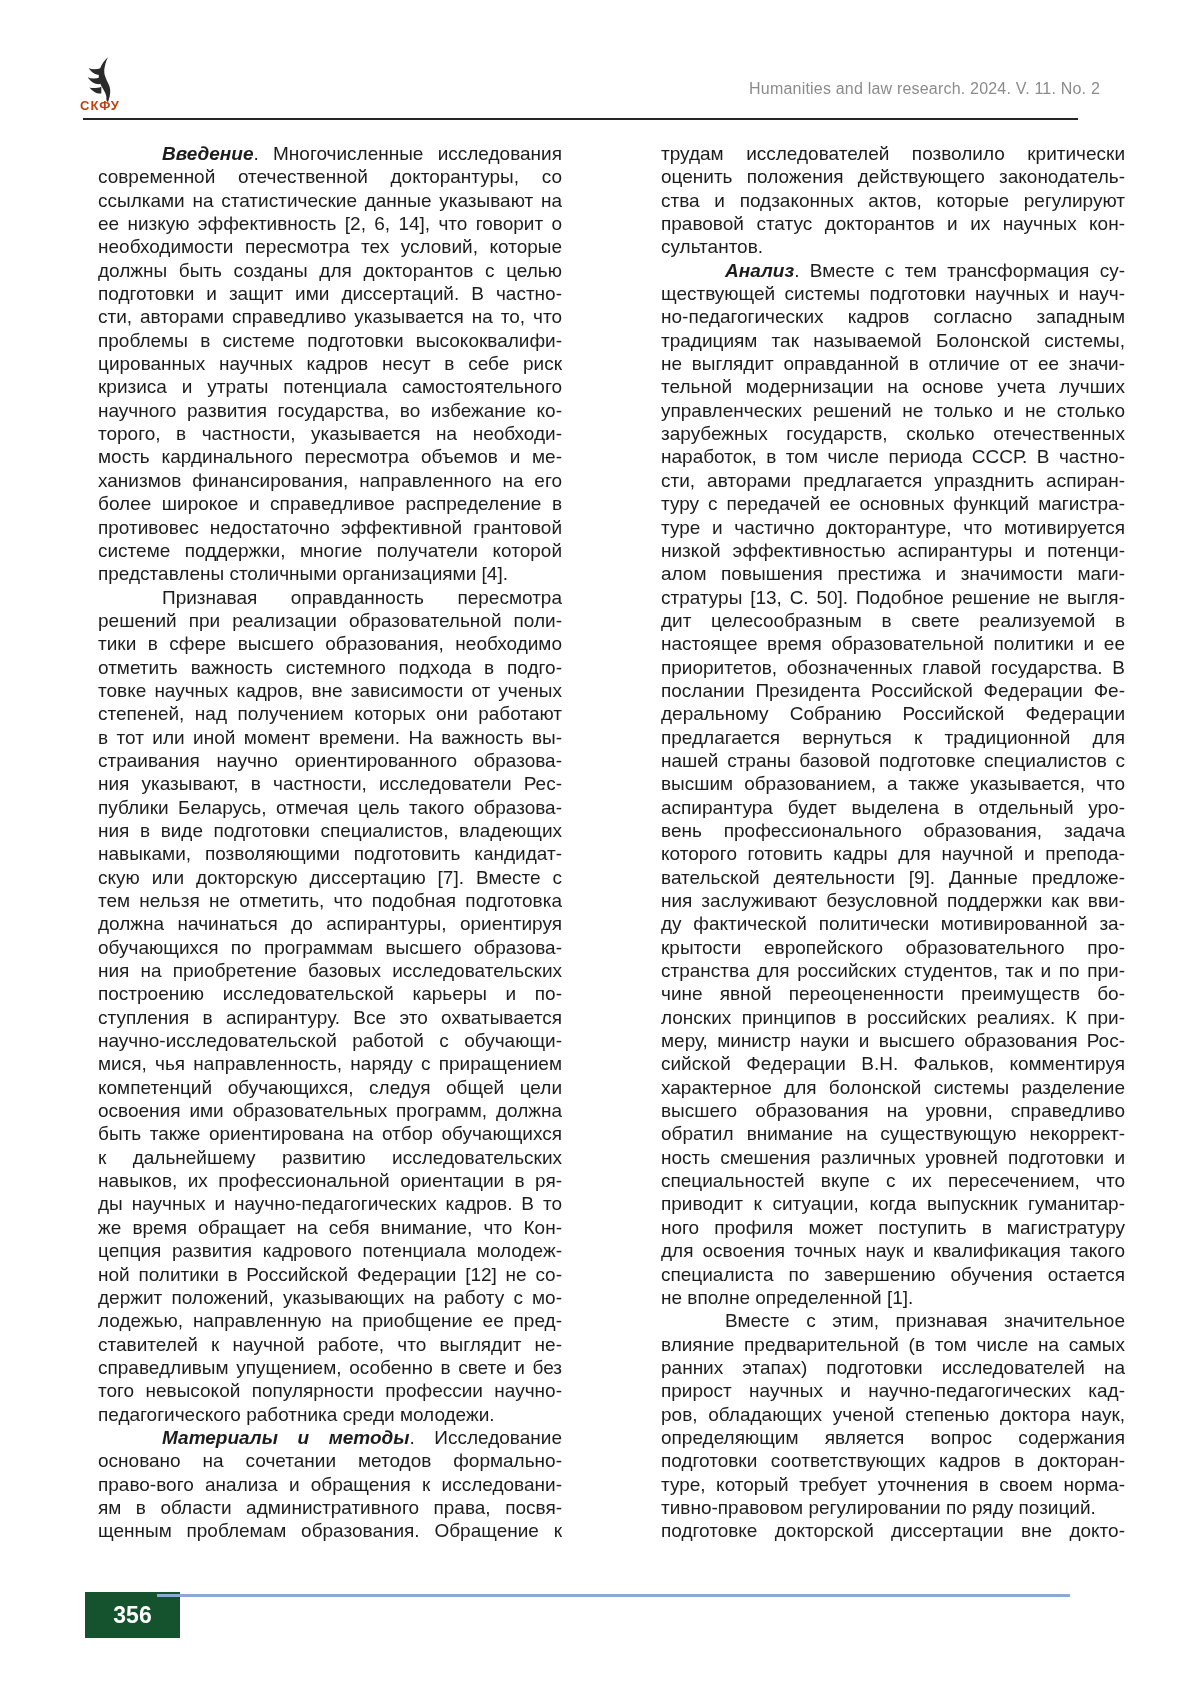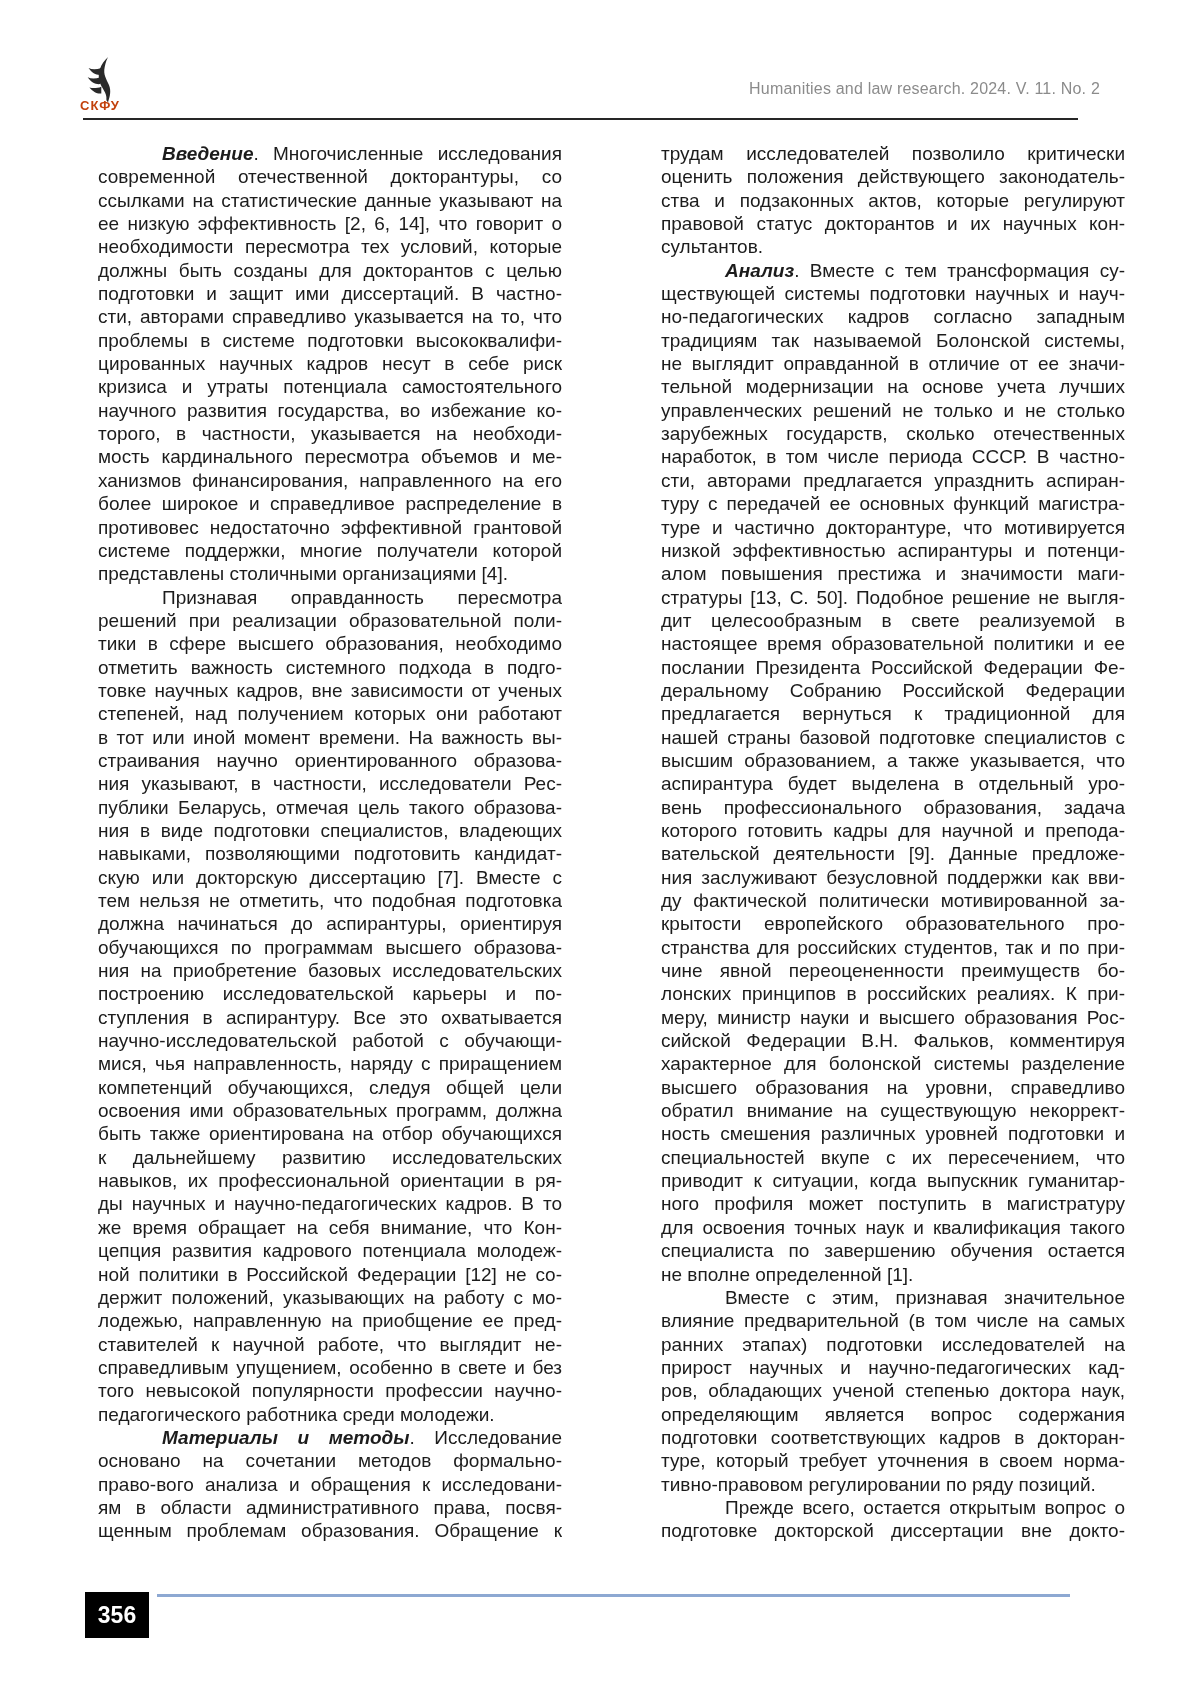--- a/index.html
+++ b/index.html
@@ -23,21 +23,21 @@
   .col-right{left:613px;margin-left:48px;}
   .line{
     height:23.35px;overflow:hidden;
     text-align:justify;text-align-last:justify;
   }
   .line.para-end{text-align-last:left;}
   .line.indent{text-indent:64px;}
   .lead{font-weight:700;font-style:italic;}
   
   .page-badge{
-    position:absolute;left:85px;top:1592px;width:64px;height:46px;background:#000000;
+    position:absolute;left:85px;top:1592px;width:95px;height:46px;background:#14532d;
     display:flex;align-items:center;justify-content:center;
     color:#ffffff;font-weight:700;font-size:23px;
   }
   .footer-rule{position:absolute;left:157px;top:1594px;width:913px;height:3px;background:#8da8d2;}
 </style>
 </head>
 <body>
 
 <div class="logo">
   <svg width="34" height="46" viewBox="0 0 40 54">
@@ -130,20 +130,21 @@
       <div class="line">зарубежных государств, сколько отечественных</div>
       <div class="line">наработок, в том числе периода СССР. В частно-</div>
       <div class="line">сти, авторами предлагается упразднить аспиран-</div>
       <div class="line">туру с передачей ее основных функций магистра-</div>
       <div class="line">туре и частично докторантуре, что мотивируется</div>
       <div class="line">низкой эффективностью аспирантуры и потенци-</div>
       <div class="line">алом повышения престижа и значимости маги-</div>
       <div class="line">стратуры [13, С. 50]. Подобное решение не выгля-</div>
       <div class="line">дит целесообразным в свете реализуемой в</div>
       <div class="line">настоящее время образовательной политики и ее</div>
+      <div class="line">приоритетов, обозначенных главой государства. В</div>
       <div class="line">послании Президента Российской Федерации Фе-</div>
       <div class="line">деральному Собранию Российской Федерации</div>
       <div class="line">предлагается вернуться к традиционной для</div>
       <div class="line">нашей страны базовой подготовке специалистов с</div>
       <div class="line">высшим образованием, а также указывается, что</div>
       <div class="line">аспирантура будет выделена в отдельный уро-</div>
       <div class="line">вень профессионального образования, задача</div>
       <div class="line">которого готовить кадры для научной и препода-</div>
       <div class="line">вательской деятельности [9]. Данные предложе-</div>
       <div class="line">ния заслуживают безусловной поддержки как вви-</div>
@@ -166,21 +167,20 @@
       <div class="line para-end">не вполне определенной [1].</div>
       <div class="line indent">Вместе с этим, признавая значительное</div>
       <div class="line">влияние предварительной (в том числе на самых</div>
       <div class="line">ранних этапах) подготовки исследователей на</div>
       <div class="line">прирост научных и научно-педагогических кад-</div>
       <div class="line">ров, обладающих ученой степенью доктора наук,</div>
       <div class="line">определяющим является вопрос содержания</div>
       <div class="line">подготовки соответствующих кадров в докторан-</div>
       <div class="line">туре, который требует уточнения в своем норма-</div>
       <div class="line para-end">тивно-правовом регулировании по ряду позиций.</div>
-      <div class="line indent">Прежде всего, остается открытым вопрос о</div>
       <div class="line">подготовке докторской диссертации вне докто-</div>
     </div>
 </div>
 
 <div class="page-badge">
   <span>356</span>
 </div>
 <div class="footer-rule"></div>
 
 </body></html>

